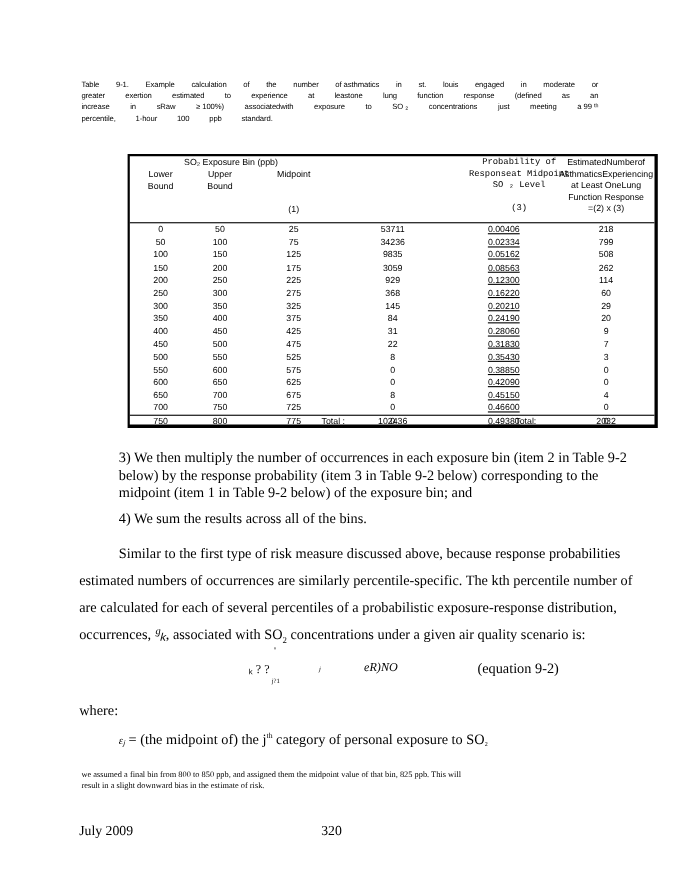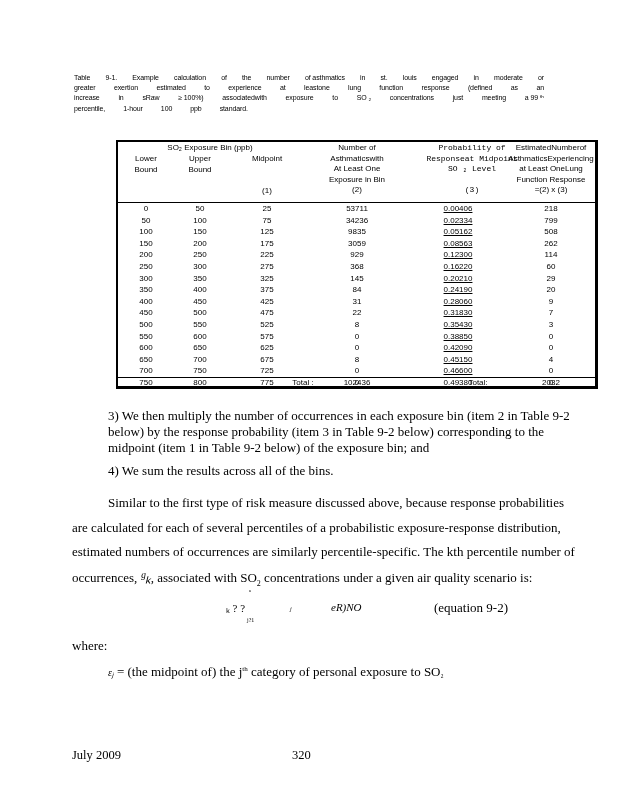--- a/index.html
+++ b/index.html
@@ -116,27 +116,20 @@
       <div class="hc" style="left:50px;width:64px;top:12px;">
         <div>Upper</div>
         <div>Bound</div>
       </div>
       <div class="hc" style="left:114px;width:70px;top:12px;">
         <div>Midpoint</div>
         <div style="height:10.5px"></div>
         <div style="height:10.5px"></div>
         <div>(1)</div>
       </div>
-      <div class="hc" style="left:190px;width:98px;top:1px;">
-        <div>Number of</div>
-        <div>Asthmaticswith</div>
-        <div>At Least One</div>
-        <div>Exposure in Bin</div>
-        <div>(2)</div>
-      </div>
       <div class="hc" style="left:304px;width:100px;top:1px;font-family:Liberation Mono, monospace;">
         <div>Probability of</div>
         <div>Responseat Midpoint</div>
         <div>SO ₂ Level</div>
         <div style="height:10.5px"></div>
         <div>(3)</div>
       </div>
       <div class="hc" style="left:386px;width:94px;top:1px;">
         <div>EstimatedNumberof</div>
         <div>AsthmaticsExperiencing</div>
@@ -288,33 +281,37 @@
   <div class="body-text" style="left:108px;top:408px;line-height:16px;">
     <div>3)  We then multiply the number of occurrences in each exposure bin (item 2 in Table 9-2</div>
     <div>below) by the response probability (item 3 in Table 9-2 below) corresponding to the</div>
     <div>midpoint (item 1 in Table 9-2 below) of the exposure bin; and</div>
   </div>
 
   <div class="body-text" style="left:108px;top:463px;">4)  We sum the results across all of the bins.</div>
 
   <div class="body-text" style="left:72px;top:491px;line-height:24.5px;">
     <div style="padding-left:36px;">Similar to the first type of risk measure discussed above, because response probabilities</div>
+    <div><span>estimated numbers of occurrences are similarly percentile-specific.  The k</span><span>th percentile number of</span></div>
     <div>are calculated for each of several percentiles of a probabilistic exposure-response distribution,</div>
-    <div><span>estimated numbers of occurrences are similarly percentile-specific.  The k</span><span>th percentile number of</span></div>
     <div><span>occurrences, </span><span style="font-style:italic;font-size:16px;">ᵍₖ</span><span>, associated with SO</span><sub style="font-size:8px;">2</sub><span> concentrations under a given air quality scenario is:</span></div>
   </div>
 
   <div class="eq" style="left:226px;top:600px;font-size:11px;">ₖ ? ?</div>
   <div class="eq" style="left:249px;top:588px;font-size:6px;">ⁿ</div>
   <div class="eq" style="left:247px;top:617px;font-size:6px;">j?1</div>
   <div class="eq" style="left:290px;top:606px;font-size:6px;font-style:italic;">j</div>
   <div class="eq" style="left:331px;top:601px;font-size:11px;font-style:italic;">eR)NO</div>
   <div class="eq" style="left:434px;top:600px;font-size:13px;">(equation 9-2)</div>
 
   <div class="body-text" style="left:72px;top:638px;">where:</div>
   <div class="body-text" style="left:108px;top:664px;">
     <span style="font-size:10px;font-style:italic;">εⱼ</span><span> = (the midpoint of) the j</span><sup style="font-size:7px;">th</sup><span> category of personal exposure to SO</span><span style="font-size:9px;">₂</span>
   </div>
 
+  <div class="footnote">
+    <div>we assumed a final bin from 800 to 850 ppb, and assigned them the midpoint value of that bin, 825 ppb.  This will</div>
+    <div>result in a slight downward bias in the estimate of risk.</div>
+  </div>
 
   <div class="footer" style="left:72px;">July 2009</div>
   <div class="footer" style="left:292px;">320</div>
 </div>
 
 </body></html>

